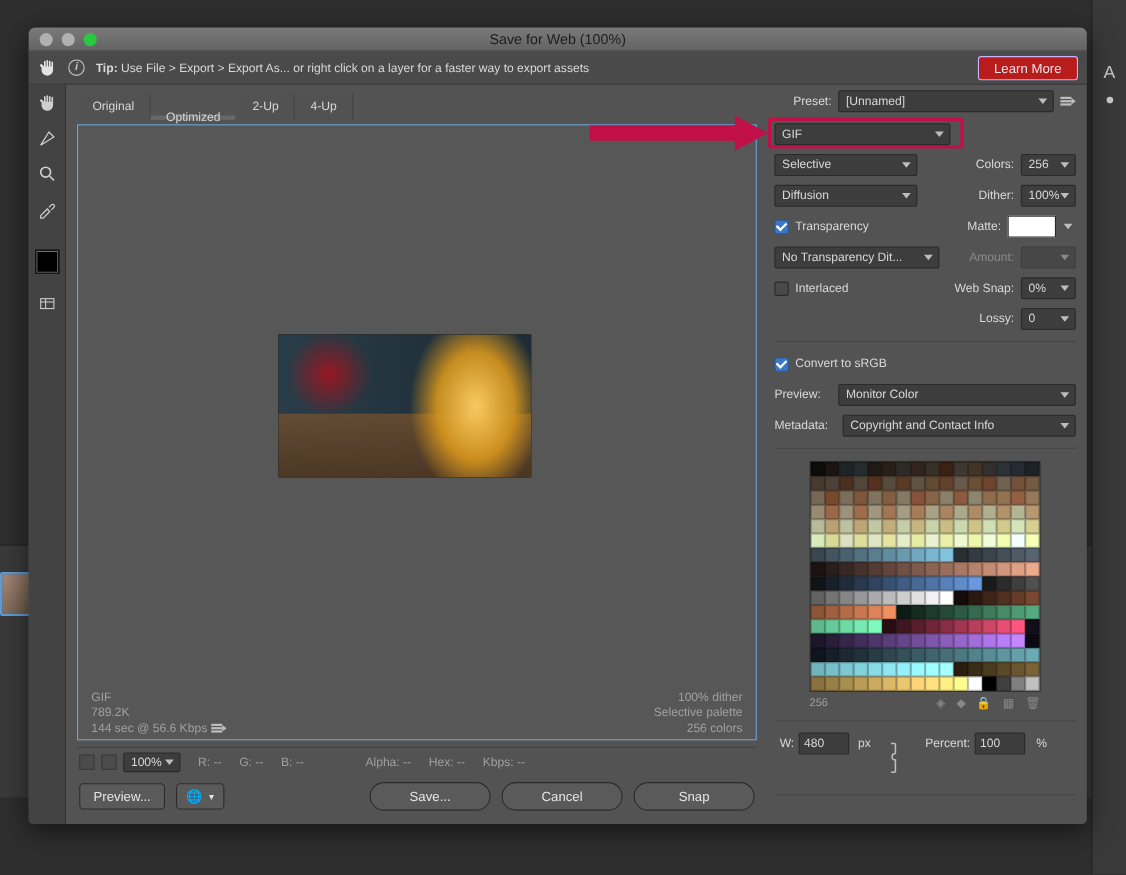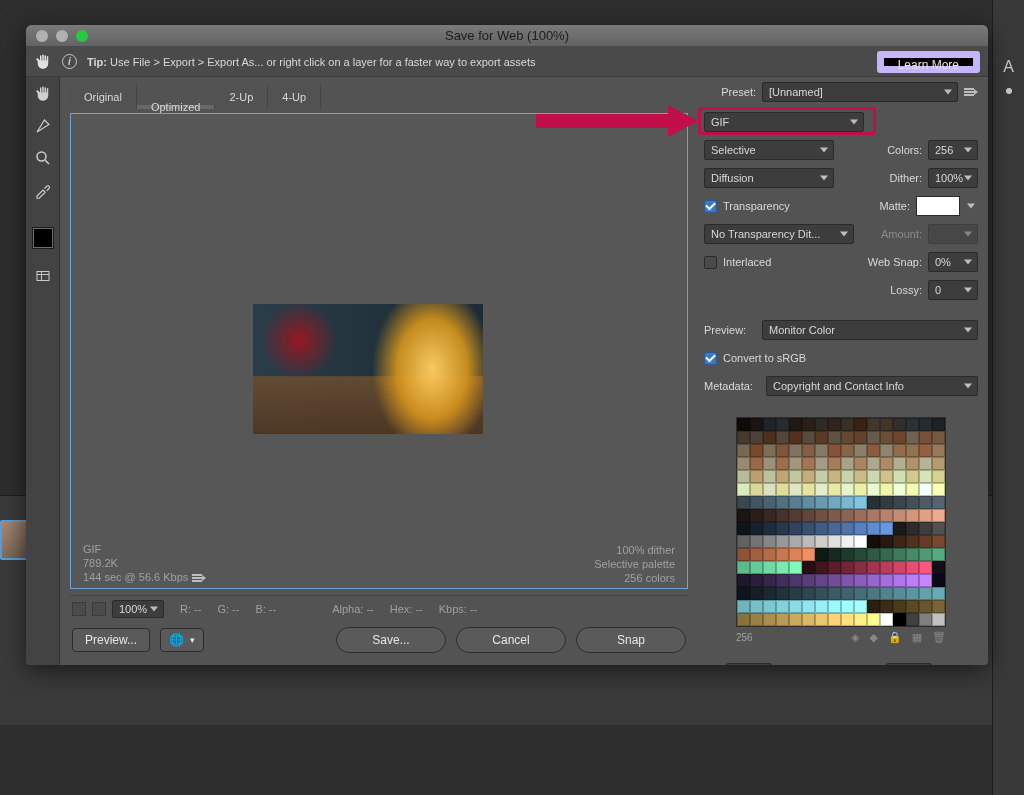--- a/index.html
+++ b/index.html
@@ -30,21 +30,21 @@
   .host-app{position:absolute;inset:0;background:var(--bg-dark);}
   .host-right{position:absolute;right:0;top:0;width:32px;height:100%;background:#393939;border-left:1px solid #1e1e1e;}
   .host-right .host-glyph{color:#c8c8c8;font-size:16px;text-align:center;margin-top:58px;}
   .host-right .host-dot{width:6px;height:6px;border-radius:50%;background:#c8c8c8;margin:12px auto 0;}
   .host-bottom{position:absolute;left:0;right:32px;bottom:70px;height:230px;background:#3a3a3a;border-top:1px solid #1e1e1e;}
   .host-thumb{position:absolute;left:0;top:520px;width:46px;height:40px;background:linear-gradient(135deg,#a87 0%,#765 60%,#543 100%);border:2px solid #5b9dd9;border-radius:2px;}
   .host-thumb::before{content:"";position:absolute;right:-6px;top:-6px;width:16px;height:14px;background:#5b9dd9;border-radius:2px;}
 
   
   .dialog{
-    position:absolute;left:26px;top:25px;width:962px;height:640px;
+    position:absolute;left:26px;top:25px;width:962px;height:724px;
     background:var(--bg-panel);border-radius:6px 6px 4px 4px;
     box-shadow:0 6px 24px rgba(0,0,0,.55);
     display:flex;flex-direction:column;overflow:hidden;
   }
   .titlebar{
     height:22px;background:linear-gradient(#7a7a7a,#636363);
     border-bottom:1px solid #4a4a4a;display:flex;align-items:center;
     position:relative;
   }
   .traffic{display:flex;gap:8px;margin-left:10px;}
@@ -55,22 +55,22 @@
   .titlebar .title{position:absolute;left:0;right:0;text-align:center;font-size:13px;color:#1d1d1d;pointer-events:none;}
 
   .tipbar{
     height:30px;background:var(--bg-tip);border-bottom:1px solid #3a3a3a;
     display:flex;align-items:center;padding:0 8px;gap:10px;color:var(--text);
     font-size:11px;
   }
   .hand-icon svg{display:block;}
   .info-icon{width:15px;height:15px;border:1.5px solid #c8c8c8;border-radius:50%;display:flex;align-items:center;justify-content:center;font-size:10px;font-weight:700;color:#c8c8c8;font-style:italic;}
   .learn-btn{
-    margin-left:auto;height:22px;padding:0 14px;border:7px solid #c4b5fd;
-    border-radius:3px;background:#000000;color:#e6e6e6;font-size:12px;cursor:pointer;
+    margin-left:auto;height:22px;padding:0 14px;border:1px solid #c4b5fd;
+    border-radius:3px;background:#b91c1c;color:#e6e6e6;font-size:12px;cursor:pointer;
   }
 
   .body{flex:1;display:flex;min-height:0;}
 
   
   .toolstrip{width:34px;background:var(--bg-toolstrip);border-right:1px solid #353535;
     display:flex;flex-direction:column;align-items:center;padding-top:6px;gap:10px;}
   .tool{width:26px;height:22px;display:flex;align-items:center;justify-content:center;color:#cfcfcf;}
   .tool svg{width:18px;height:18px;}
   .tool.swatch{margin-top:16px;width:22px;height:22px;background:#000;border:1px solid #1a1a1a;box-shadow:0 0 0 1px #6e6e6e inset;}
@@ -362,28 +362,28 @@
         <div class="grow"></div>
         <span class="label" style="min-width:40px">Lossy:</span>
         <div class="dd" style="width:50px">
             <span>0</span>
           </div>
       </div>
 
       <div class="divider"></div>
 
       <div class="row">
+        <span class="chk checked"></span>
+        <span>Convert to sRGB</span>
+      </div>
+      <div class="row">
         <span class="label" style="min-width:52px;text-align:left">Preview:</span>
         <div class="dd grow">
             <span>Monitor Color</span>
           </div>
-      </div>
-      <div class="row">
-        <span class="chk checked"></span>
-        <span>Convert to sRGB</span>
       </div>
       <div class="row">
         <span class="label" style="min-width:56px;text-align:left">Metadata:</span>
         <div class="dd grow">
             <span>Copyright and Contact Info</span>
           </div>
       </div>
 
       <div class="divider"></div>
 

